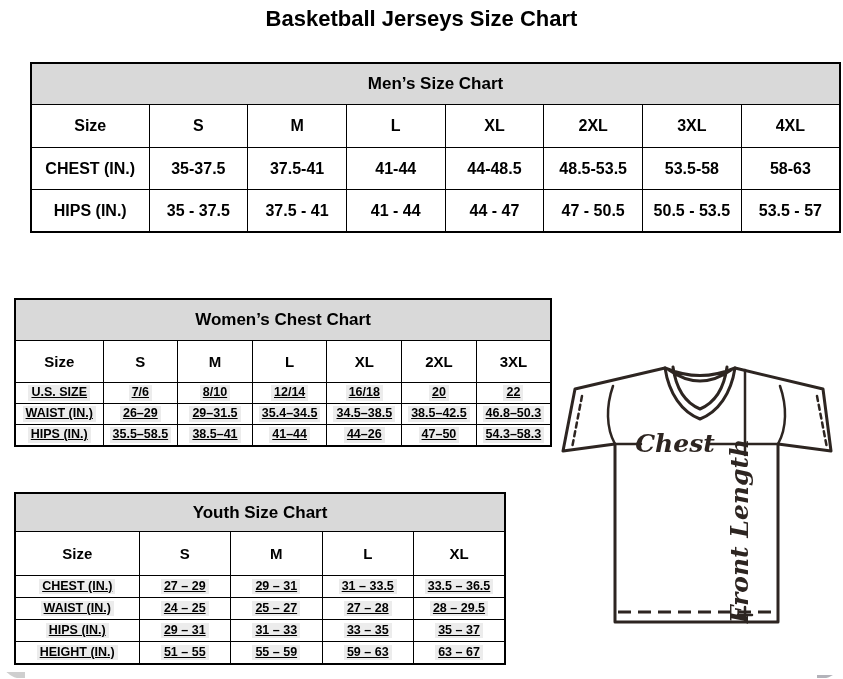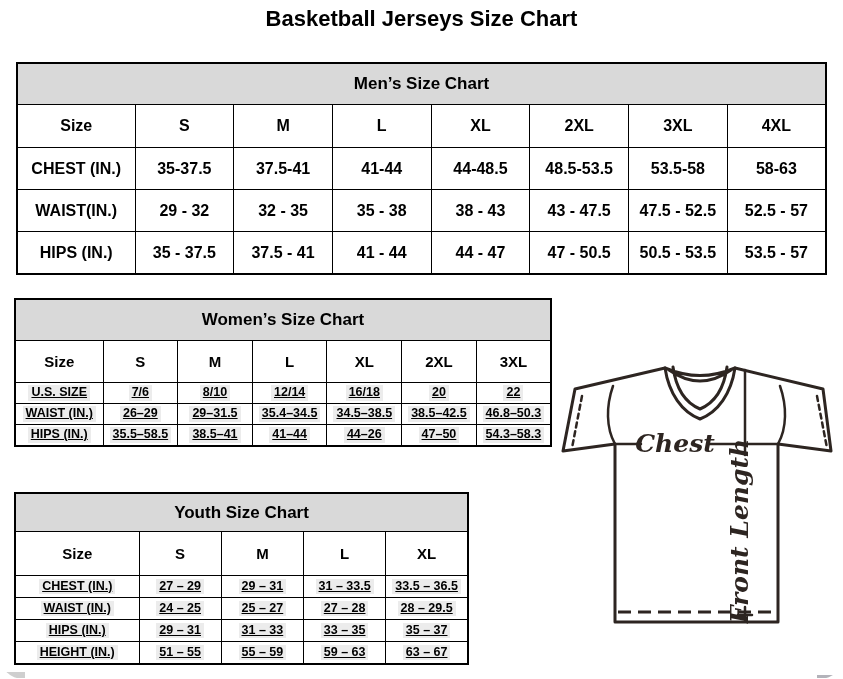--- a/index.html
+++ b/index.html
@@ -6,33 +6,33 @@
   .screen{position:relative;width:843px;height:679px;background:#fff;overflow:hidden;
           font-family:"Liberation Sans",sans-serif;color:#000;border-radius:23px;}
   .page-title{position:absolute;top:6px;left:0;right:0;margin:0;text-align:center;
               font-size:22px;font-weight:bold;color:#000;}
   table.chart-table{position:absolute;border-collapse:collapse;table-layout:fixed;
                     background:#fff;border:2px solid #000;}
   table.chart-table th,table.chart-table td{border:1px solid #000;text-align:center;
                     vertical-align:middle;font-weight:bold;padding:0;color:#000;}
   th.band{background:#d9d9d9;font-size:17px;}
   
-  #men-table{left:16px;top:62px;width:811px;}
+  #men-table{left:30px;top:62px;width:811px;}
   #men-table thead th{height:40px;}
   #men-table tbody tr:first-child th{height:42px;font-size:16px;}
   #men-table tbody tr:not(:first-child) th,
   #men-table tbody tr:not(:first-child) td{height:41px;font-size:16px;}
   
   #women-table{left:14px;top:298px;width:538px;}
   #women-table thead th{height:40px;}
   #women-table tbody tr:first-child th{height:41px;font-size:15px;}
   #women-table tbody tr:not(:first-child) th,
   #women-table tbody tr:not(:first-child) td{height:20px;font-size:12.5px;}
   
-  #youth-table{left:14px;top:492px;width:455px;}
+  #youth-table{left:14px;top:492px;width:492px;}
   #youth-table thead th{height:37px;}
   #youth-table tbody tr:first-child th{height:43px;font-size:15px;}
   #youth-table tbody tr:not(:first-child) th,
   #youth-table tbody tr:not(:first-child) td{height:21px;font-size:12.5px;}
   
   .mark{display:inline-block;background:#ececec;padding:0 3px;line-height:1.25;text-decoration:underline;}
   
   .jersey{position:absolute;left:556px;top:356px;}
   
   .sb-left{position:absolute;left:2px;top:672px;width:23px;height:6px;background:#cfcfcf;}
@@ -76,30 +76,20 @@
           <th>CHEST (IN.)</th>
           <td>35-37.5</td>
           <td>37.5-41</td>
           <td>41-44</td>
           <td>44-48.5</td>
           <td>48.5-53.5</td>
           <td>53.5-58</td>
           <td>58-63</td>
         </tr>
         <tr>
-          <th>WAIST(IN.)</th>
-          <td>29 - 32</td>
-          <td>32 - 35</td>
-          <td>35 - 38</td>
-          <td>38 - 43</td>
-          <td>43 - 47.5</td>
-          <td>47.5 - 52.5</td>
-          <td>52.5 - 57</td>
-        </tr>
-        <tr>
           <th>HIPS (IN.)</th>
           <td>35 - 37.5</td>
           <td>37.5 - 41</td>
           <td>41 - 44</td>
           <td>44 - 47</td>
           <td>47 - 50.5</td>
           <td>50.5 - 53.5</td>
           <td>53.5 - 57</td>
         </tr>
       </tbody>
@@ -110,21 +100,21 @@
       <col style="width:88px">
         <col>
         <col>
         <col>
         <col>
         <col>
         <col>
     </colgroup>
     <thead>
       <tr>
-        <th class="band" colspan="7">Women’s Size Chart</th>
+        <th class="band" colspan="7">Women’s Chest Chart</th>
       </tr>
     </thead>
     <tbody>
         <tr>
           <th>Size</th>
           <th>S</th>
           <th>M</th>
           <th>L</th>
           <th>XL</th>
           <th>2XL</th>

